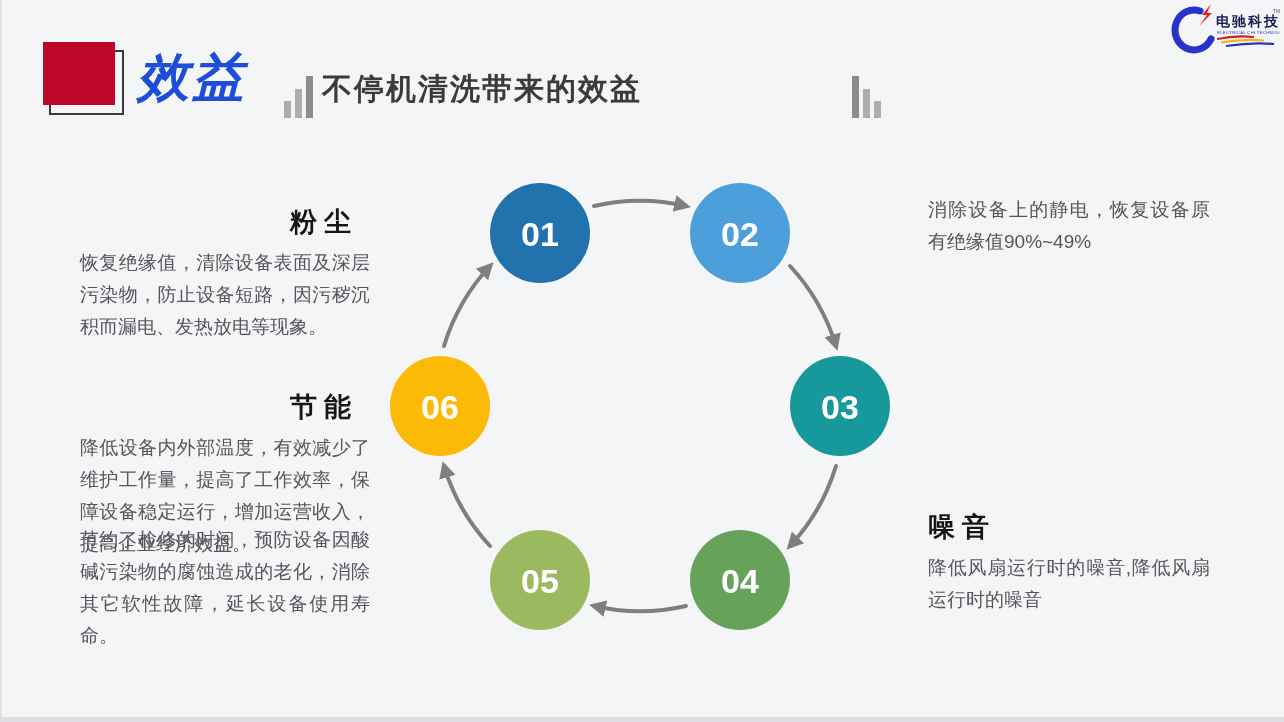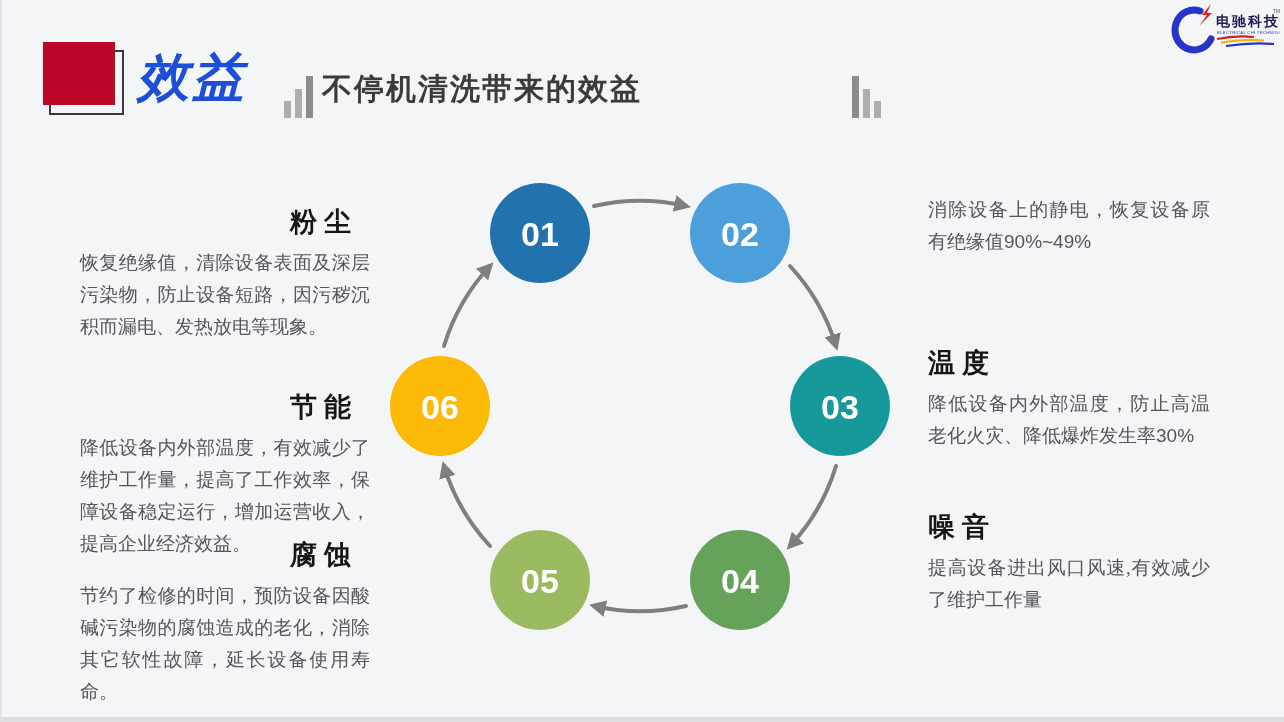--- a/index.html
+++ b/index.html
@@ -32,21 +32,21 @@
   .benefit{position:absolute;width:290px;}
   .benefit .bh{font-size:27px;font-weight:bold;color:#161616;letter-spacing:7px;line-height:1.15;}
   .benefit .bb{margin-top:9px;font-size:19px;color:#55565a;line-height:1.68;text-align:justify;}
   .benefit.align-right .bh{text-align:right;padding-right:12px;margin-top:25px;}
   .b-l1{left:80px;top:182px;}
   .b-l2{left:80px;top:367px;}
   .b-l3{left:80px;top:515px;}
   .benefit.right{width:282px;left:928px;}
   .b-r1{top:185px;}
   .b-r2{top:348px;}
-  .b-r3{top:512px;font-family:Liberation Serif, serif;}
+  .b-r3{top:512px;}
 
   .diagram{position:absolute;left:0;top:0;}
   .circle-num{font-family:"Liberation Sans",sans-serif;font-size:34px;font-weight:bold;fill:#ffffff;}
 </style>
 </head>
 <body>
 
 <div class="slide">
 
   <div class="badge-outline"></div>
@@ -82,34 +82,29 @@
 
   <div class="benefit align-right b-l1">
     <div class="bh">粉尘</div>
     <div class="bb">恢复绝缘值，清除设备表面及深层污染物，防止设备短路，因污秽沉积而漏电、发热放电等现象。</div>
   </div>
   <div class="benefit align-right b-l2">
     <div class="bh">节能</div>
     <div class="bb">降低设备内外部温度，有效减少了维护工作量，提高了工作效率，保障设备稳定运行，增加运营收入，提高企业经济效益。</div>
   </div>
   <div class="benefit align-right b-l3">
-    <div class="bh">腐蚀</div>
     <div class="bb">节约了检修的时间，预防设备因酸碱污染物的腐蚀造成的老化，消除其它软性故障，延长设备使用寿命。</div>
   </div>
 
   <div class="benefit right b-r1">
     <div class="bb">消除设备上的静电，恢复设备原有绝缘值90%~49%</div>
   </div>
-  <div class="benefit right b-r2">
-    <div class="bh">温度</div>
-    <div class="bb">降低设备内外部温度，防止高温老化火灾、降低爆炸发生率30%</div>
-  </div>
   <div class="benefit right b-r3">
     <div class="bh">噪音</div>
-    <div class="bb">提高设备进出风口风速,有效减少了维护工作量</div>
+    <div class="bb">降低风扇运行时的噪音,降低风扇运行时的噪音</div>
   </div>
 
   <svg class="diagram" width="1284" height="722">
     <defs>
       <marker id="arrowhead" viewBox="0 0 10 10" refX="7" refY="5" markerWidth="4.2" markerHeight="4.2" orient="auto-start-reverse">
         <path d="M 0 0 L 10 5 L 0 10 z" fill="#7f7f7f"></path>
       </marker>
     </defs>
 
     <g stroke="#7f7f7f" stroke-width="4" fill="none" stroke-linecap="round">

